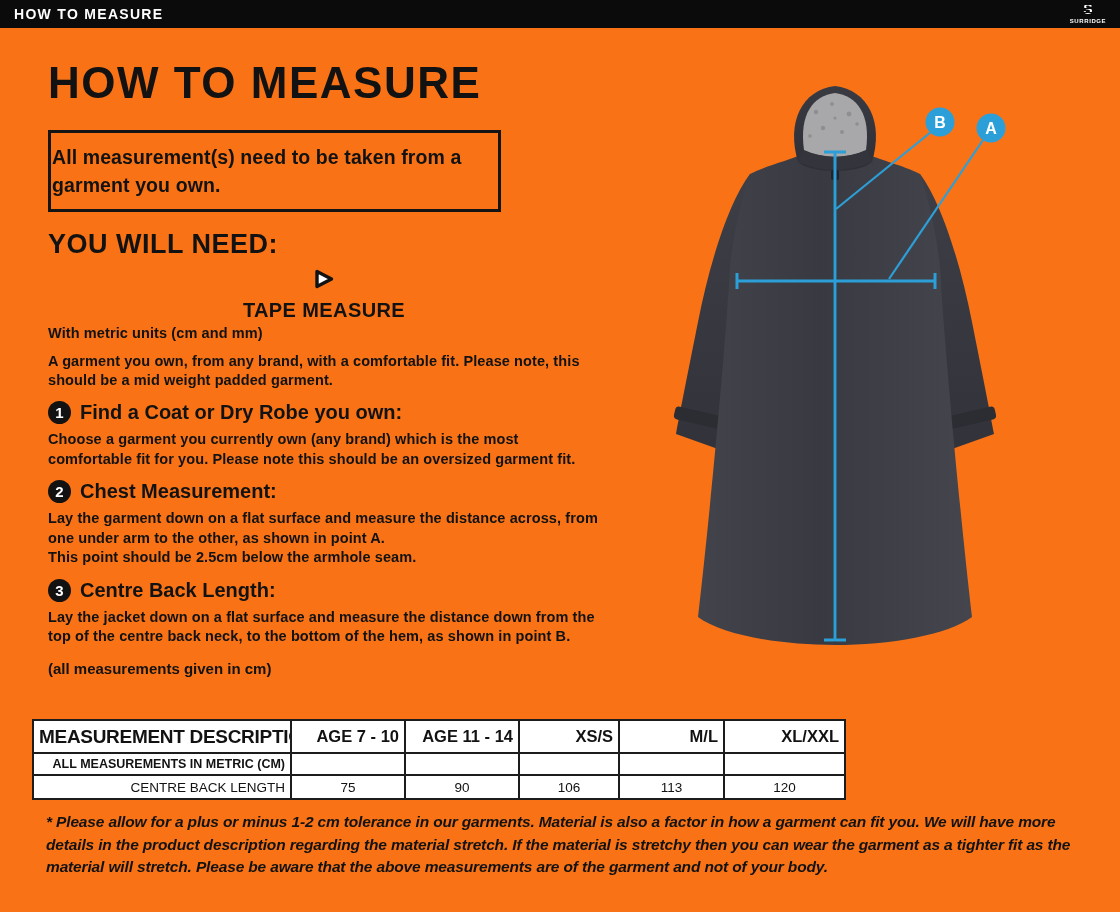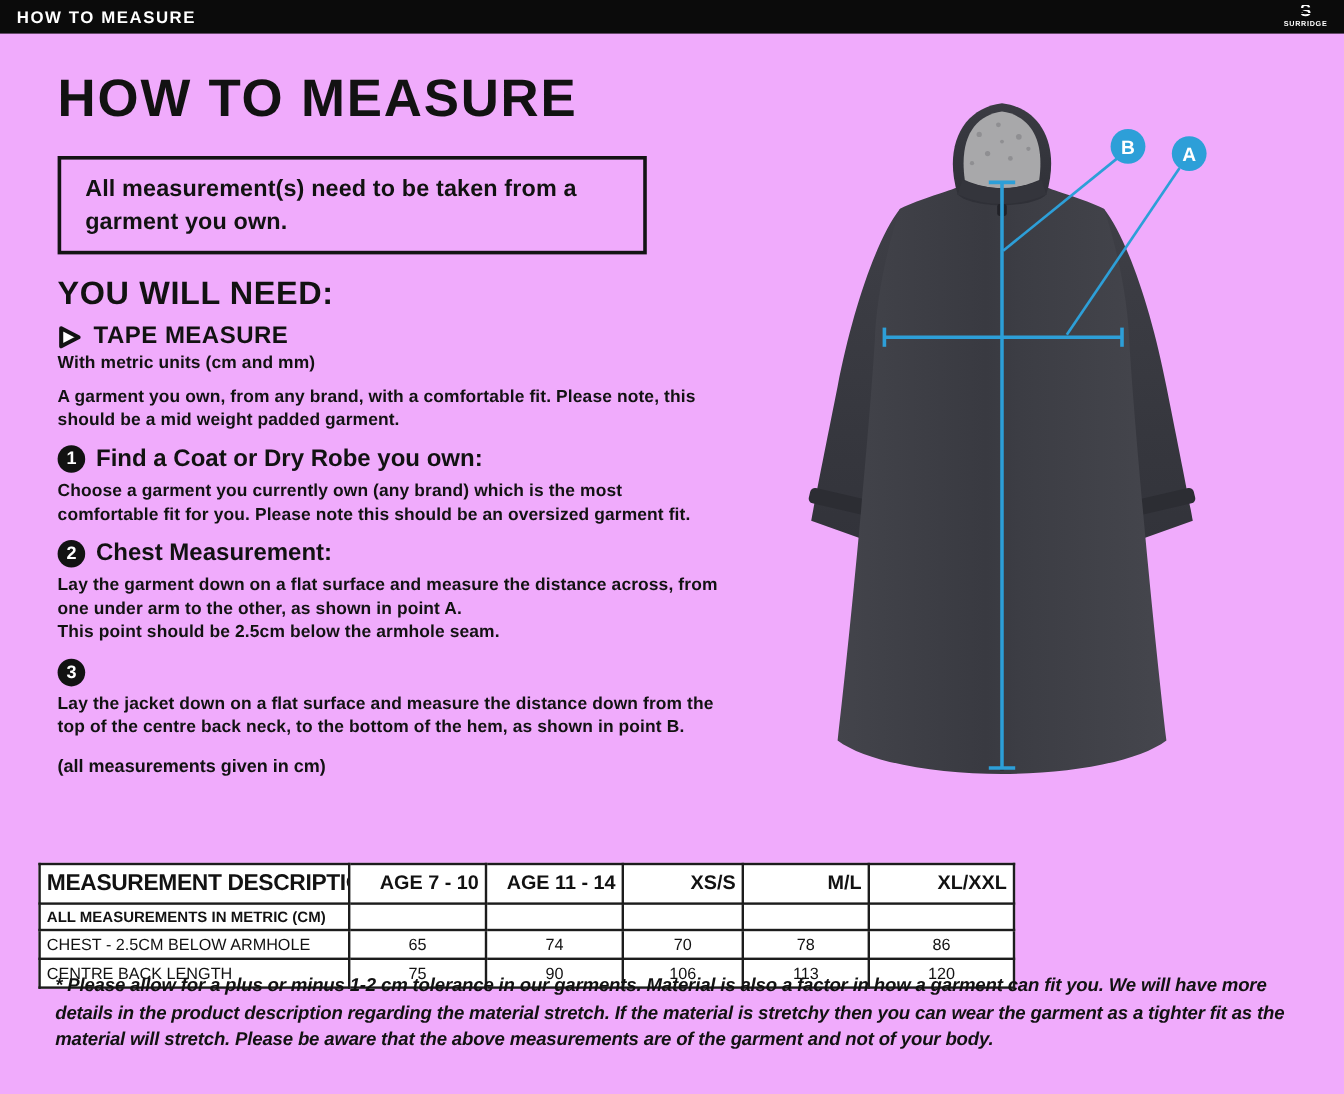--- a/index.html
+++ b/index.html
@@ -1,57 +1,57 @@
 <!DOCTYPE html>
 <html><head>
 <meta charset="utf-8">
 <style>
   html,body{margin:0;padding:0;background:#fff;}
-  .page{position:relative;width:1120px;height:912px;background:#f0abfc;overflow:hidden;
+  .page{position:relative;width:1120px;height:912px;background:#f97316;overflow:hidden;
         font-family:"Liberation Sans",sans-serif;color:#121212;}
 
   
   .topbar{position:absolute;left:0;top:0;right:0;height:28px;background:#0b0b0b;
           display:flex;align-items:center;}
   .topbar-title{color:#fff;font-size:14px;font-weight:bold;letter-spacing:1.3px;padding-left:14px;}
   .brand{position:absolute;right:8px;top:1px;width:48px;text-align:center;color:#fff;line-height:1;}
   .brand-s{font-size:14px;font-weight:bold;letter-spacing:0;
            background:repeating-linear-gradient(#fff 0 3px,#0b0b0b 3px 4px);
            -webkit-background-clip:text;background-clip:text;color:transparent;}
   .brand-name{font-size:6px;font-weight:bold;letter-spacing:.6px;margin-top:1px;color:#fff;}
 
   
   .content-left{position:absolute;left:48px;top:60px;width:552px;}
   .page-title{font-size:44px;font-weight:800;letter-spacing:1.5px;margin:0;line-height:1.05;}
-  .notice-box{border:3px solid #141414;margin-top:24px;padding:10px 20px;width:445px;
+  .notice-box{border:3px solid #141414;margin-top:24px;padding:10px 1px;width:445px;
               font-size:19.5px;font-weight:bold;line-height:28px;letter-spacing:.1px;}
   .need-heading{margin-top:17px;font-size:27px;font-weight:800;letter-spacing:.5px;}
   .need-item{margin-top:9px;}
-  .need-head{display:flex;align-items:center;gap:10px;font-size:20px;font-weight:800;letter-spacing:.4px;}
+  .need-head{display:flex;align-items:center;gap:10px;font-size:20px;font-weight:800;letter-spacing:.4px;flex-direction:column;}
   .tri-icon{flex:0 0 auto;display:block;}
   .need-desc{font-size:14.5px;font-weight:bold;line-height:19px;margin-top:2px;letter-spacing:.1px;}
   .step{margin-top:11px;}
   .step-head{display:flex;align-items:center;gap:9px;font-size:20px;font-weight:800;}
   .step-num{flex:0 0 auto;width:23px;height:23px;border-radius:50%;background:#121212;color:#fff;
             font-size:15px;font-weight:bold;display:flex;align-items:center;justify-content:center;}
   .step-desc{font-size:14.5px;font-weight:bold;line-height:19.5px;margin-top:6px;
              white-space:pre-line;letter-spacing:.1px;}
   .size-chart-head{margin-top:13px;display:flex;align-items:baseline;gap:8px;}
   .size-chart-title{font-size:31px;font-weight:800;letter-spacing:1px;}
   .size-chart-sub{font-size:15px;font-weight:bold;}
 
   
   .size-table{position:absolute;left:32px;top:719px;width:812px;border-collapse:collapse;
               table-layout:fixed;background:#fff;}
   .size-table th,.size-table td{border:2px solid #1c1c1c;padding:0 5px;overflow:hidden;white-space:nowrap;}
   .size-table thead th{font-size:16.5px;font-weight:bold;height:31px;text-align:right;}
   .size-table thead th.c-desc{text-align:left;font-size:19px;letter-spacing:-.3px;}
   .row-metric td{font-size:12.5px;font-weight:bold;height:20px;text-align:left;}
   .row-data td{font-size:13.5px;font-weight:normal;height:22px;text-align:center;}
-  .row-data td.c-desc,.row-metric td.c-desc{text-align:left;}
+  .row-data td.c-desc,.row-metric td.c-desc{text-align:right;}
 
   
   .footnote{position:absolute;left:46px;top:811px;width:1050px;font-size:15.5px;font-weight:bold;
             font-style:italic;line-height:22.5px;letter-spacing:-.15px;}
 
   
   .diagram{position:absolute;left:650px;top:60px;width:470px;height:608px;}
 </style>
 </head>
 <body>
@@ -100,20 +100,21 @@
         <span class="step-num">2</span>
         <span>Chest Measurement:</span>
       </div>
       <div class="step-desc">Lay the garment down on a flat surface and measure the distance across, from one under arm to the other, as shown in point A.
 This point should be 2.5cm below the armhole seam.</div>
     </div>
 
     <div class="step">
       <div class="step-head">
         <span class="step-num">3</span>
+        <span>Centre Back Length:</span>
       </div>
       <div class="step-desc">Lay the jacket down on a flat surface and measure the distance down from the top of the centre back neck, to the bottom of the hem, as shown in point B.</div>
     </div>
 
     <div class="size-chart-head">
       <span class="size-chart-sub">(all measurements given in cm)</span>
     </div>
   </div>
 
   <table class="size-table">
@@ -138,28 +139,20 @@
     <tbody>
       <tr class="row-metric">
         <td class="c-desc">ALL MEASUREMENTS IN METRIC (CM)</td>
         <td></td>
         <td></td>
         <td></td>
         <td></td>
         <td></td>
       </tr>
       <tr class="row-data">
-        <td class="c-desc">CHEST - 2.5CM BELOW ARMHOLE</td>
-        <td>65</td>
-        <td>74</td>
-        <td>70</td>
-        <td>78</td>
-        <td>86</td>
-      </tr>
-      <tr class="row-data">
         <td class="c-desc">CENTRE BACK LENGTH</td>
         <td>75</td>
         <td>90</td>
         <td>106</td>
         <td>113</td>
         <td>120</td>
       </tr>
     </tbody>
   </table>
 

